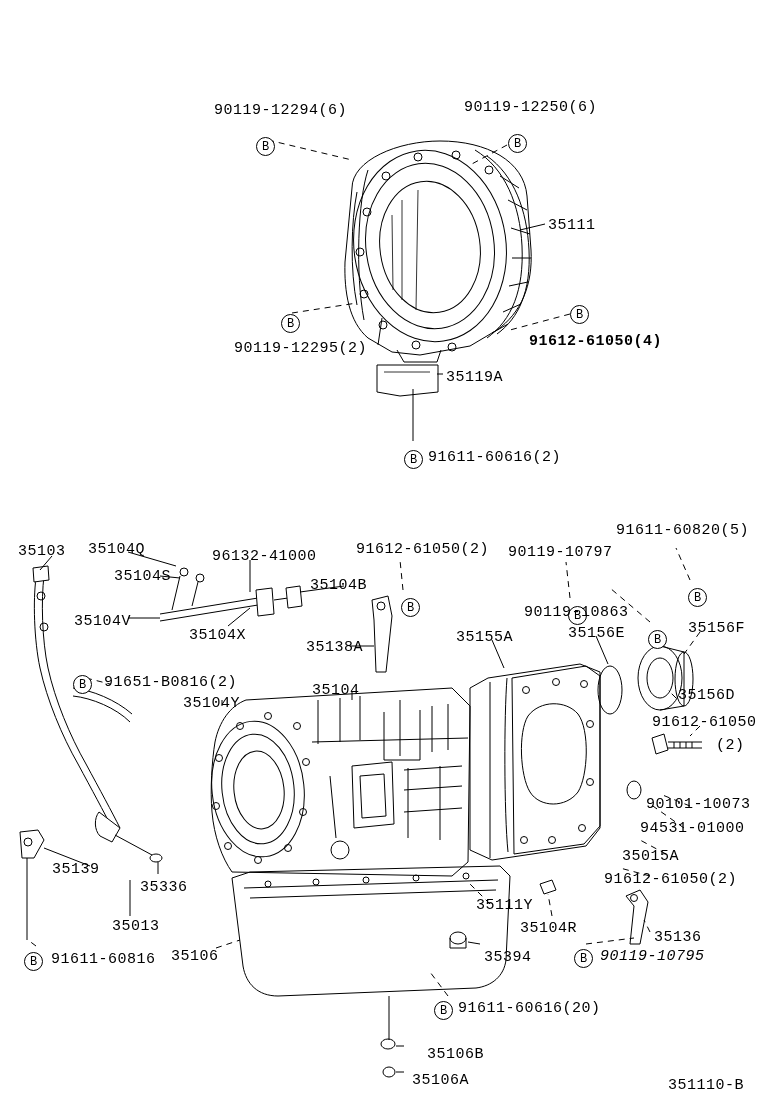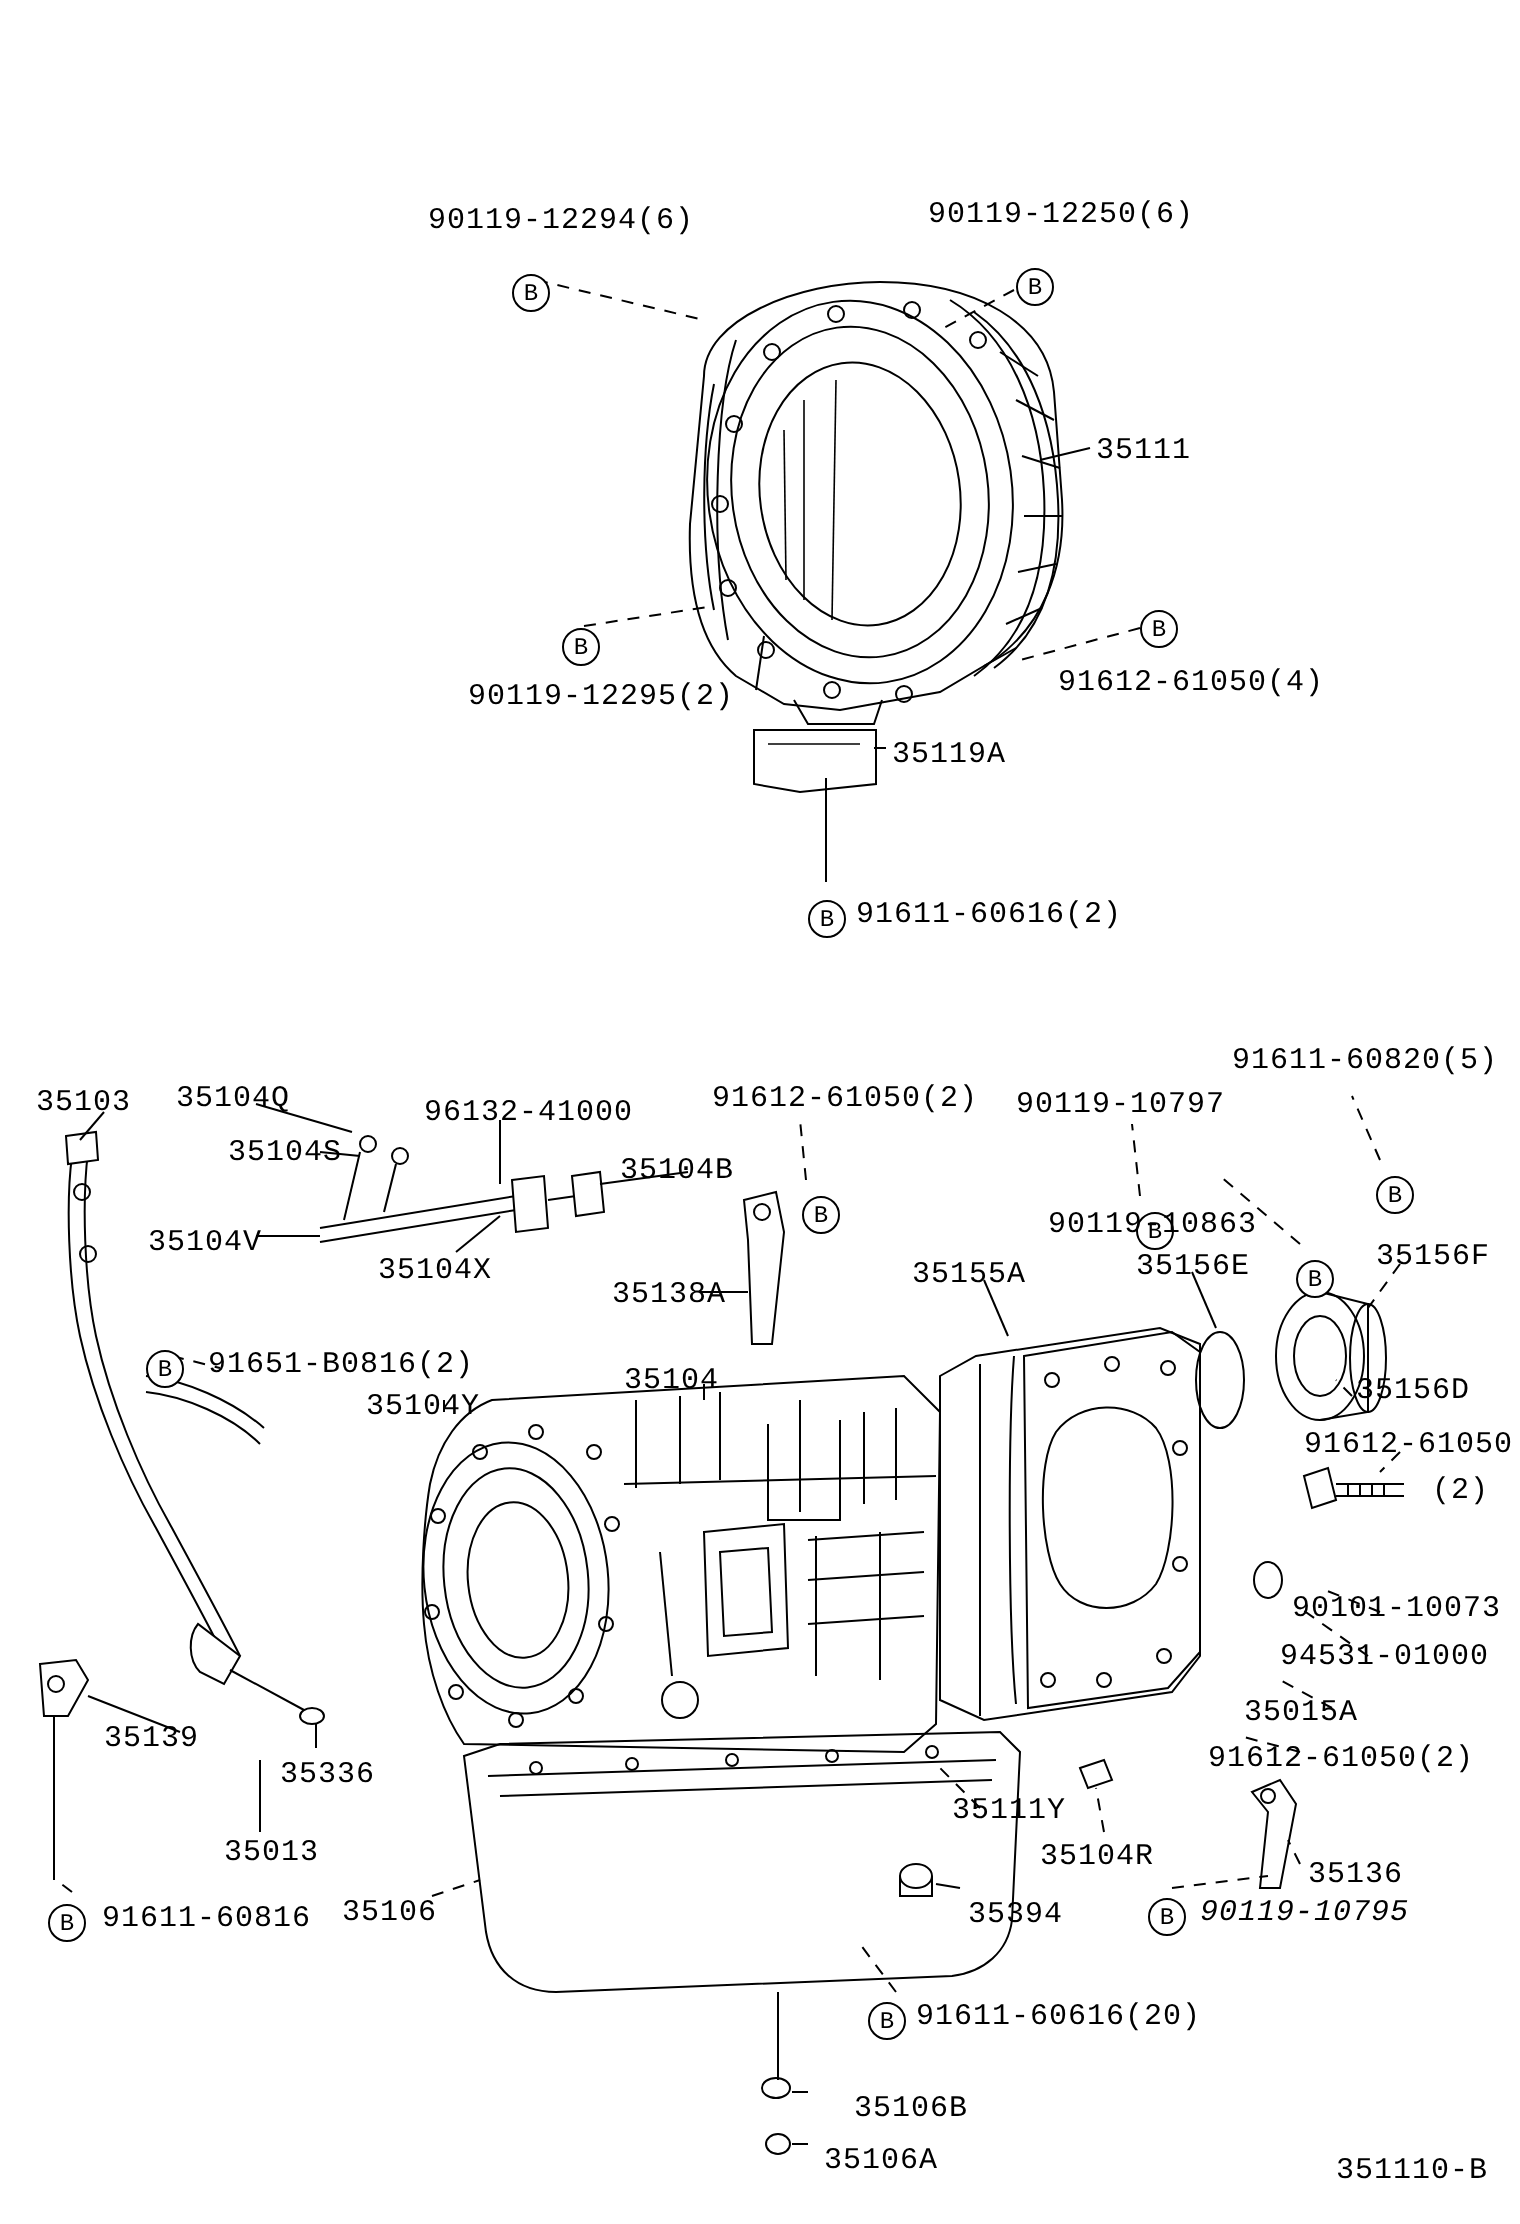--- a/index.html
+++ b/index.html
@@ -286,21 +286,21 @@
   </svg>
 
   <div id="labels">
       <div class="lbl" style="left: 214px; top: 103px;">90119-12294(6)</div>
       <div class="bolt-circle" style="left: 256px; top: 137px;">B</div>
       <div class="lbl" style="left: 464px; top: 100px;">90119-12250(6)</div>
       <div class="bolt-circle" style="left: 508px; top: 134px;">B</div>
       <div class="lbl" style="left: 548px; top: 218px;">35111</div>
       <div class="lbl" style="left: 234px; top: 341px;">90119-12295(2)</div>
       <div class="bolt-circle" style="left: 281px; top: 314px;">B</div>
-      <div class="lbl" style="left: 529px; top: 334px;">91612-61050(4)</div>
+      <div class="lbl" style="left: 529px; top: 334px; font-weight: bold;">91612-61050(4)</div>
       <div class="bolt-circle" style="left: 570px; top: 305px;">B</div>
       <div class="lbl" style="left: 446px; top: 370px; text-align: right;">35119A</div>
       <div class="lbl" style="left: 428px; top: 450px;">91611-60616(2)</div>
       <div class="bolt-circle" style="left: 404px; top: 450px;">B</div>
       <div class="lbl" style="left: 18px; top: 544px;">35103</div>
       <div class="lbl" style="left: 88px; top: 542px;">35104Q</div>
       <div class="lbl" style="left: 114px; top: 569px;">35104S</div>
       <div class="lbl" style="left: 212px; top: 549px;">96132-41000</div>
       <div class="lbl" style="left: 310px; top: 578px;">35104B</div>
       <div class="lbl" style="left: 356px; top: 542px;">91612-61050(2)</div>

